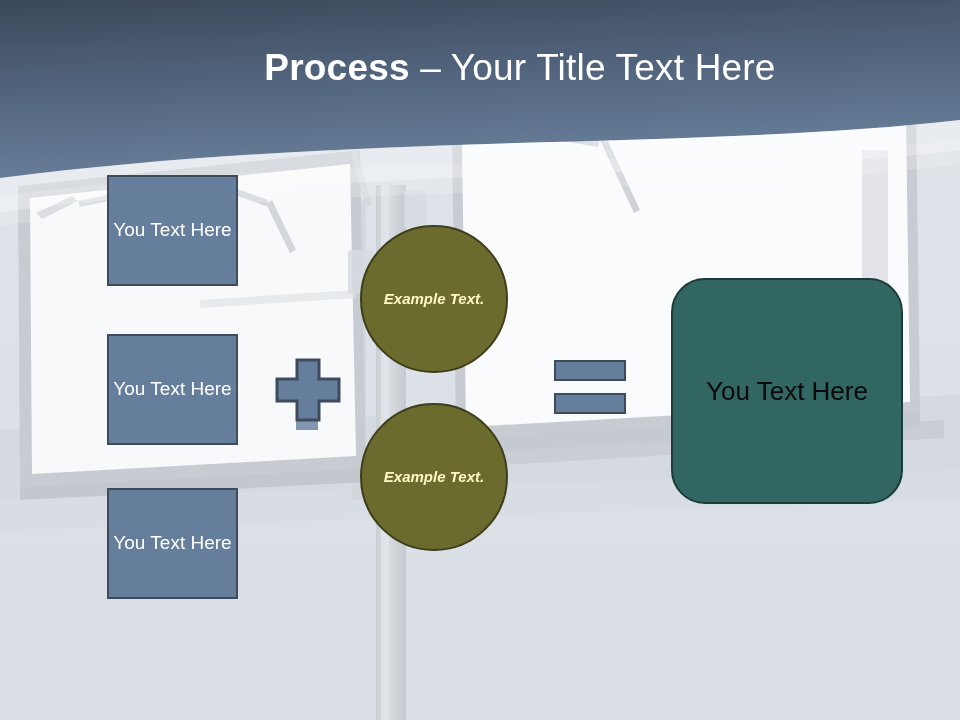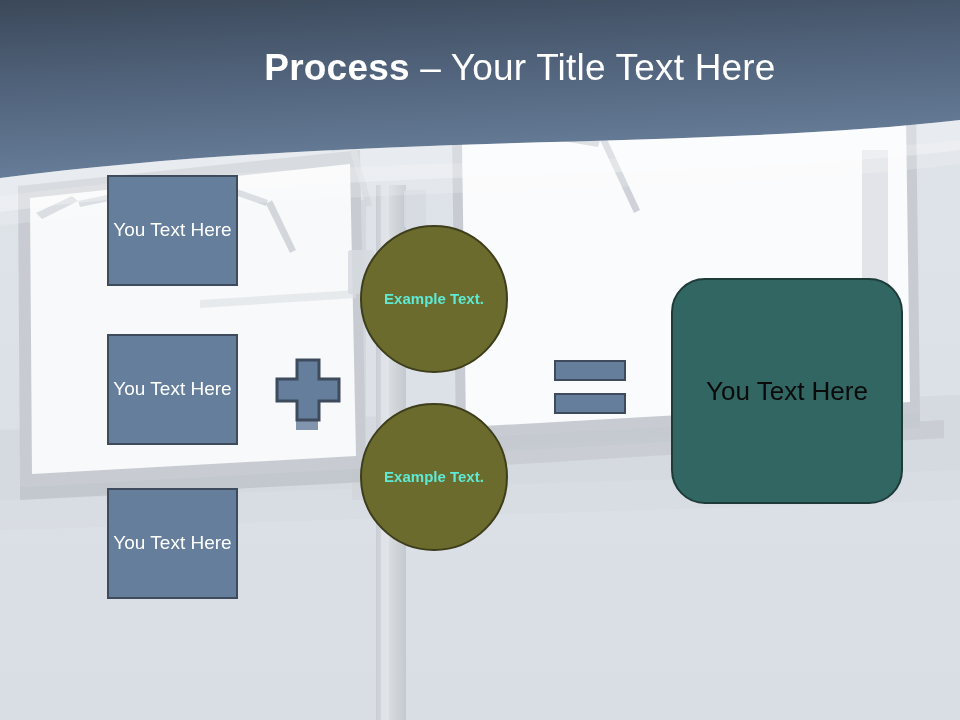--- a/index.html
+++ b/index.html
@@ -83,23 +83,24 @@
     width: 148px;
     height: 148px;
     border-radius: 50%;
     background: #6B6B2D;
     border: 2px solid #3E3E1C;
     box-sizing: border-box;
     display: flex;
     align-items: center;
     justify-content: center;
     text-align: center;
-    color: #5eead4;
+    color: #fef9c3;
     font-size: 15px;
     font-weight: 700;
+    font-style: italic;
     line-height: 1.7;
     z-index: 20;
   }
   .olive-circle-1 { left: 360px; top: 225px; }
   .olive-circle-2 { left: 360px; top: 403px; }
 
   
   .plus-sign {
     position: absolute;
     left: 275px;

